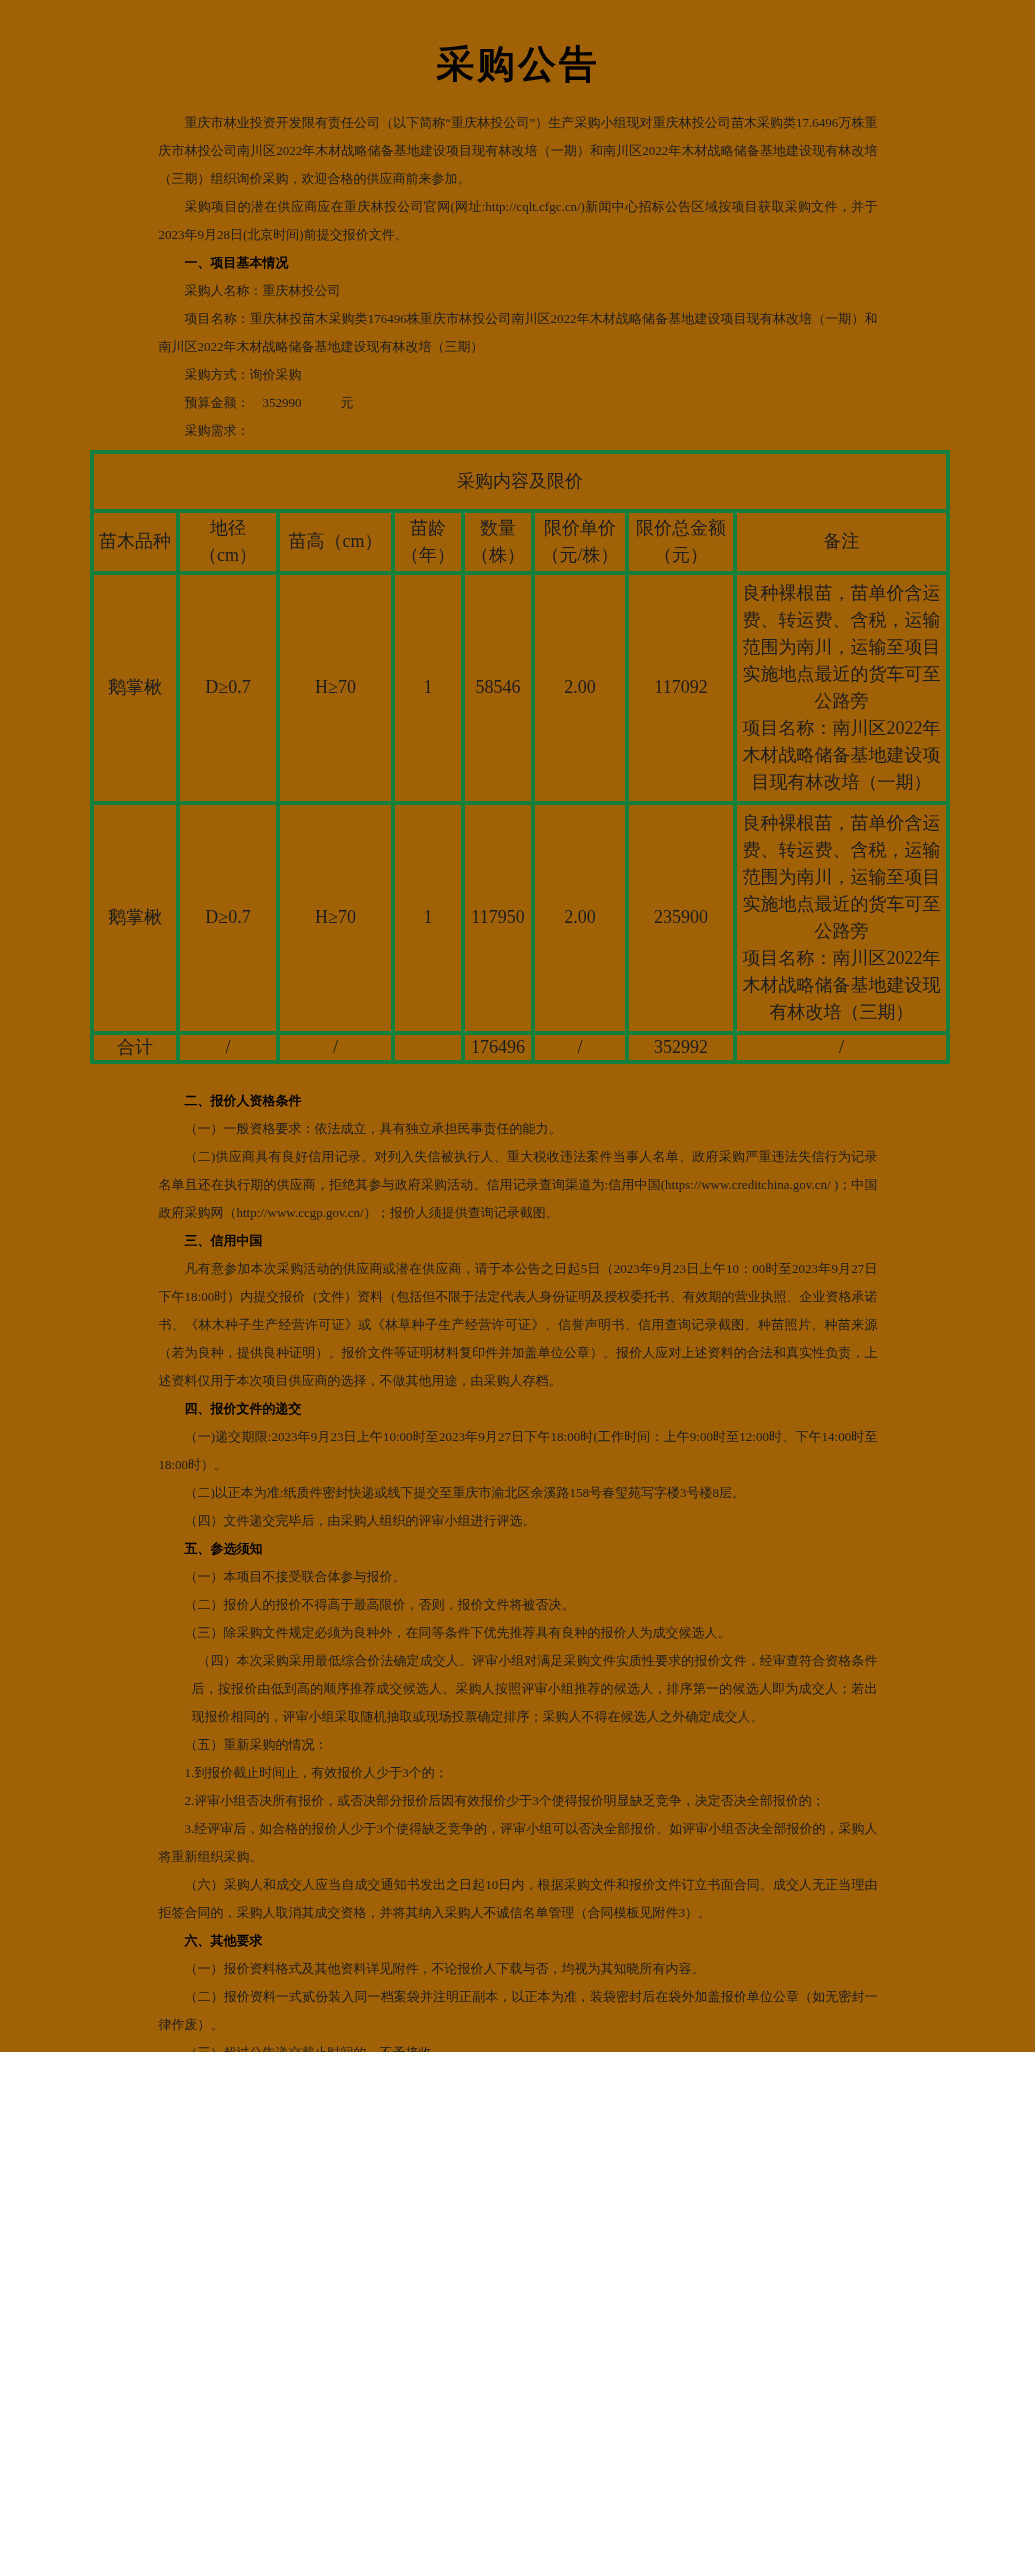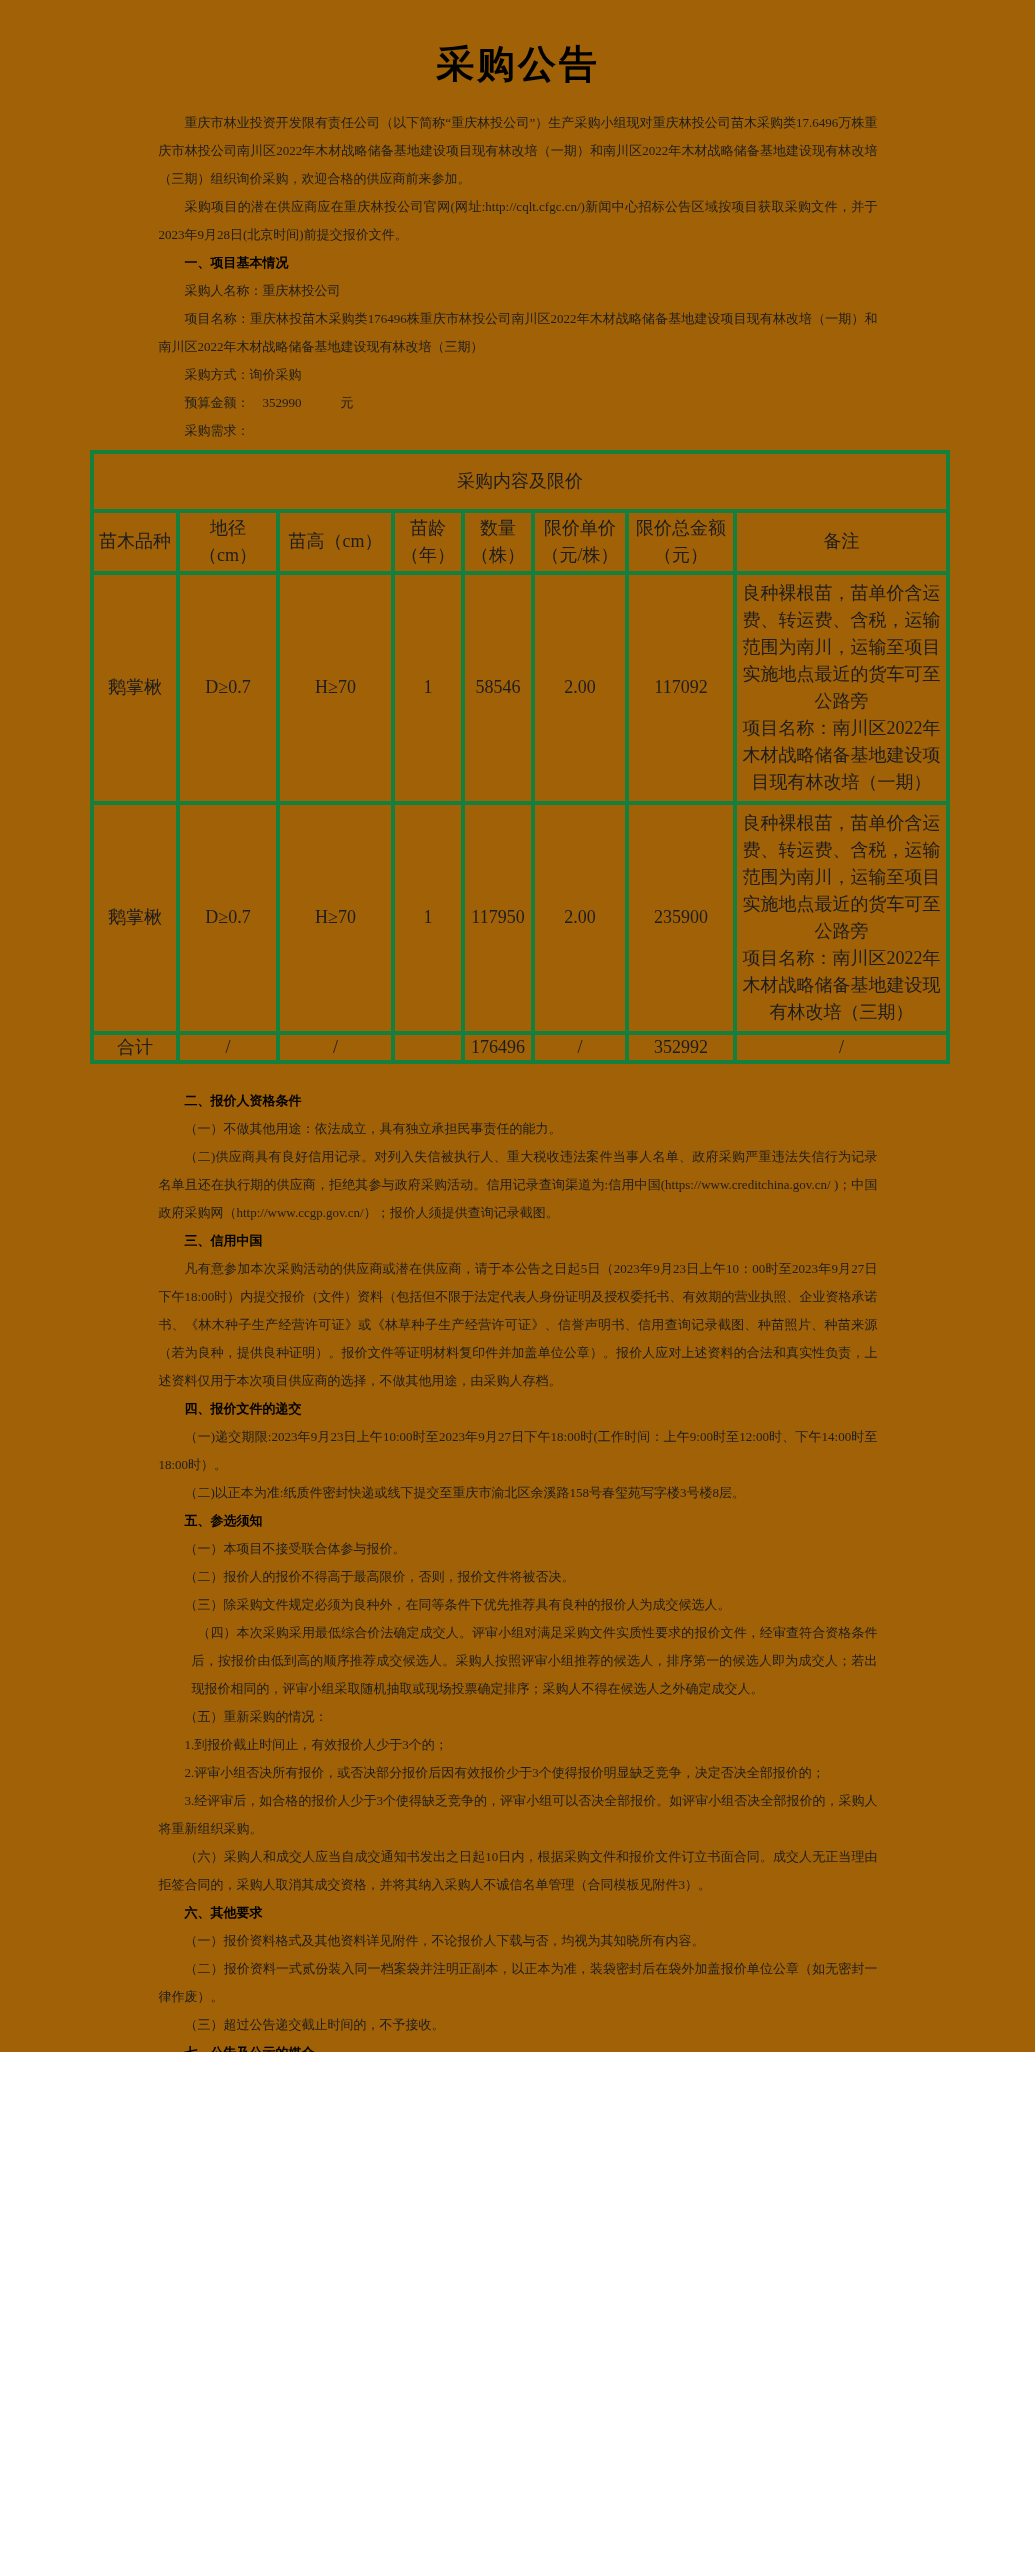--- a/index.html
+++ b/index.html
@@ -172,29 +172,30 @@
         <td>/</td>
         <td>352992</td>
         <td>/</td>
       </tr>
     </tbody>
       </table>
   </div>
 
   <div class="body-block" style="margin-top:23px;">
     <p class="sec-heading">二、报价人资格条件</p>
-    <p class="indent">（一）不做其他用途：依法成立，具有独立承担民事责任的能力。</p>
+    <p class="indent">（一）一般资格要求：依法成立，具有独立承担民事责任的能力。</p>
     <p class="indent">（二)供应商具有良好信用记录。对列入失信被执行人、重大税收违法案件当事人名单、政府采购严重违法失信行为记录名单且还在执行期的供应商，拒绝其参与政府采购活动。信用记录查询渠道为:信用中国(https://www.creditchina.gov.cn/ )；中国政府采购网（http://www.ccgp.gov.cn/）；报价人须提供查询记录截图。</p>
 
     <p class="sec-heading">三、信用中国</p>
     <p class="indent">凡有意参加本次采购活动的供应商或潜在供应商，请于本公告之日起5日（2023年9月23日上午10：00时至2023年9月27日下午18:00时）内提交报价（文件）资料（包括但不限于法定代表人身份证明及授权委托书、有效期的营业执照、企业资格承诺书、《林木种子生产经营许可证》或《林草种子生产经营许可证》、信誉声明书、信用查询记录截图、种苗照片、种苗来源（若为良种，提供良种证明）。报价文件等证明材料复印件并加盖单位公章）。报价人应对上述资料的合法和真实性负责，上述资料仅用于本次项目供应商的选择，不做其他用途，由采购人存档。</p>
 
     <p class="sec-heading">四、报价文件的递交</p>
     <p class="indent">（一)递交期限:2023年9月23日上午10:00时至2023年9月27日下午18:00时(工作时间：上午9:00时至12:00时、下午14:00时至18:00时）。</p>
     <p class="indent">（二)以正本为准:纸质件密封快递或线下提交至重庆市渝北区余溪路158号春玺苑写字楼3号楼8层。</p>
+    <p class="indent">（四）文件递交完毕后，由采购人组织的评审小组进行评选。</p>
 
     <p class="sec-heading">五、参选须知</p>
     <p class="indent">（一）本项目不接受联合体参与报价。</p>
     <p class="indent">（二）报价人的报价不得高于最高限价，否则，报价文件将被否决。</p>
     <p class="indent">（三）除采购文件规定必须为良种外，在同等条件下优先推荐具有良种的报价人为成交候选人。</p>
     <p class="hang">（四）本次采购采用最低综合价法确定成交人。评审小组对满足采购文件实质性要求的报价文件，经审查符合资格条件后，按报价由低到高的顺序推荐成交候选人。采购人按照评审小组推荐的候选人，排序第一的候选人即为成交人；若出现报价相同的，评审小组采取随机抽取或现场投票确定排序；采购人不得在候选人之外确定成交人。</p>
     <p class="indent">（五）重新采购的情况：</p>
     <p class="indent">1.到报价截止时间止，有效报价人少于3个的；</p>
     <p class="indent">2.评审小组否决所有报价，或否决部分报价后因有效报价少于3个使得报价明显缺乏竞争，决定否决全部报价的；</p>
     <p class="indent">3.经评审后，如合格的报价人少于3个使得缺乏竞争的，评审小组可以否决全部报价。如评审小组否决全部报价的，采购人将重新组织采购。</p>

